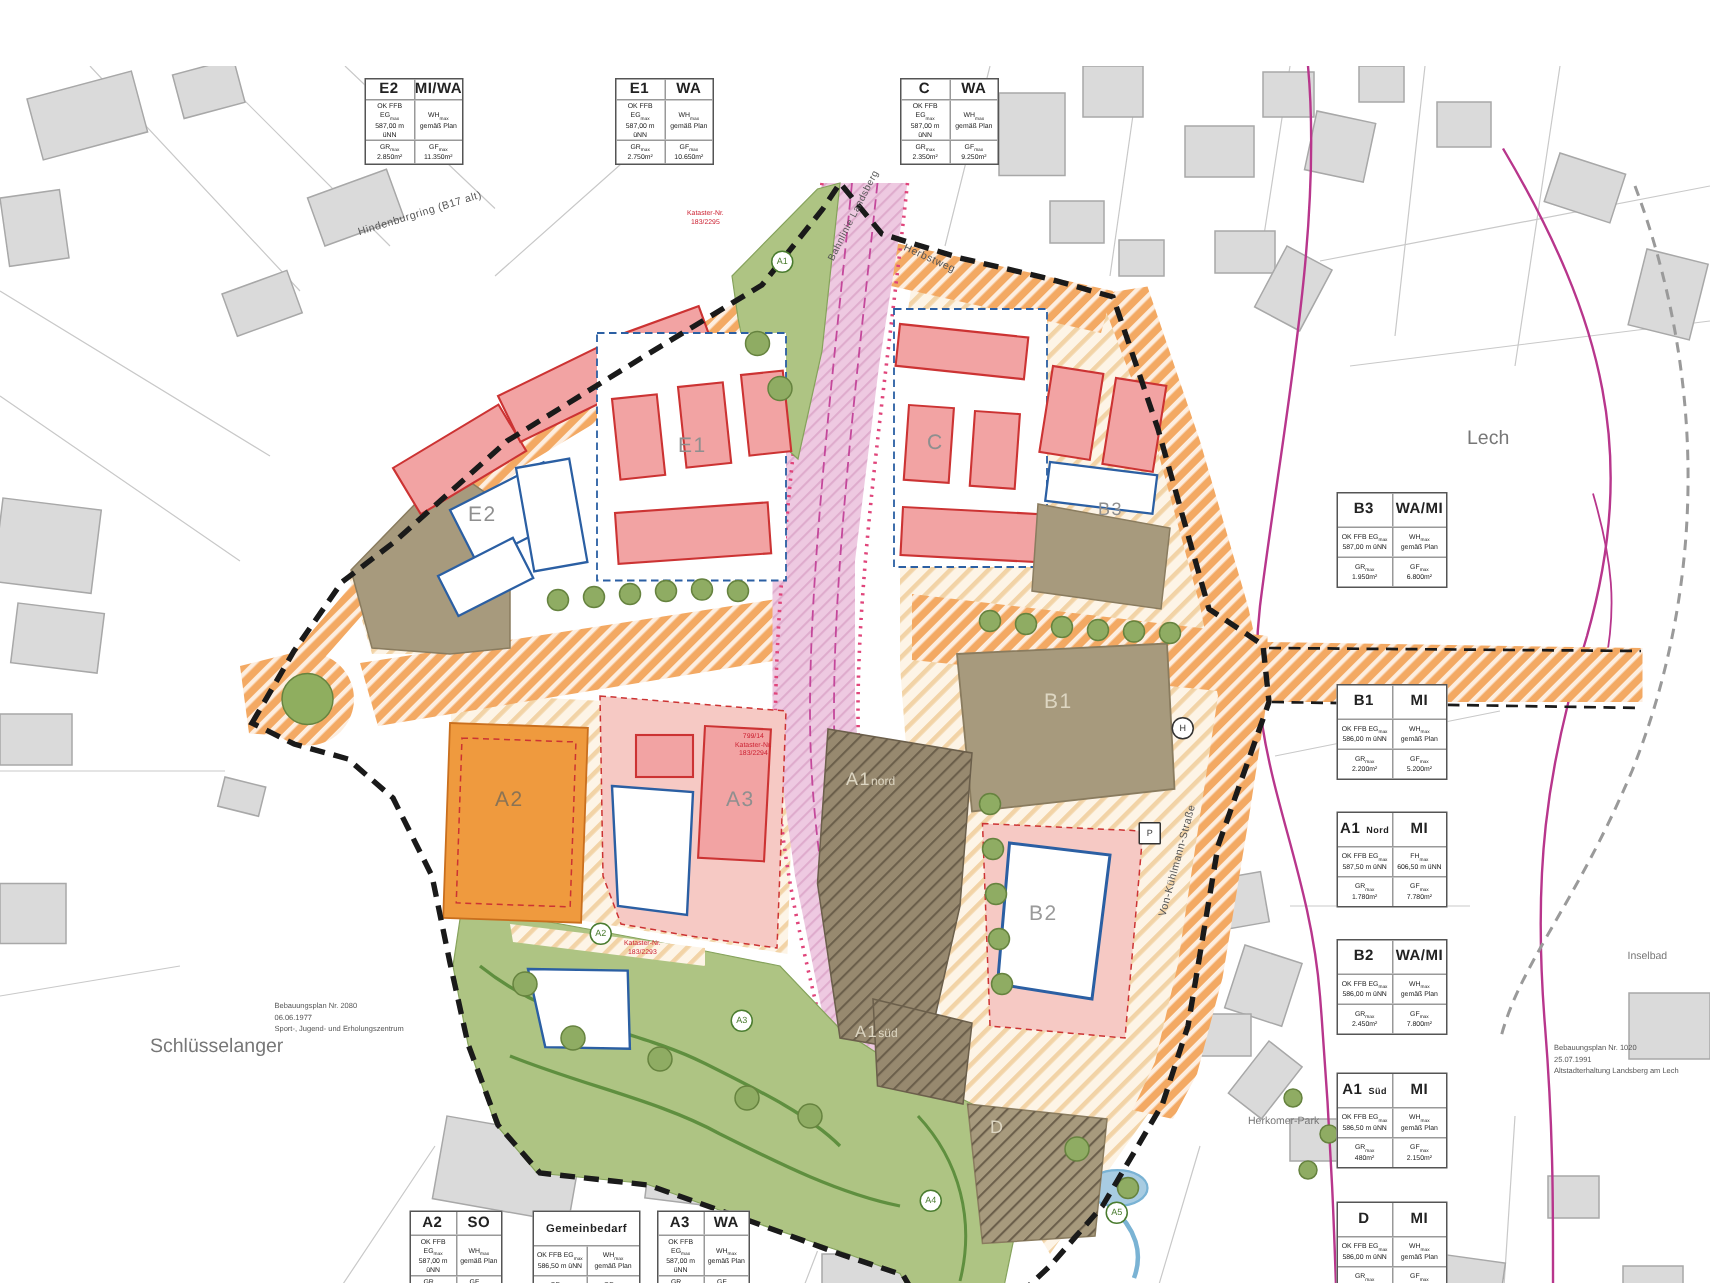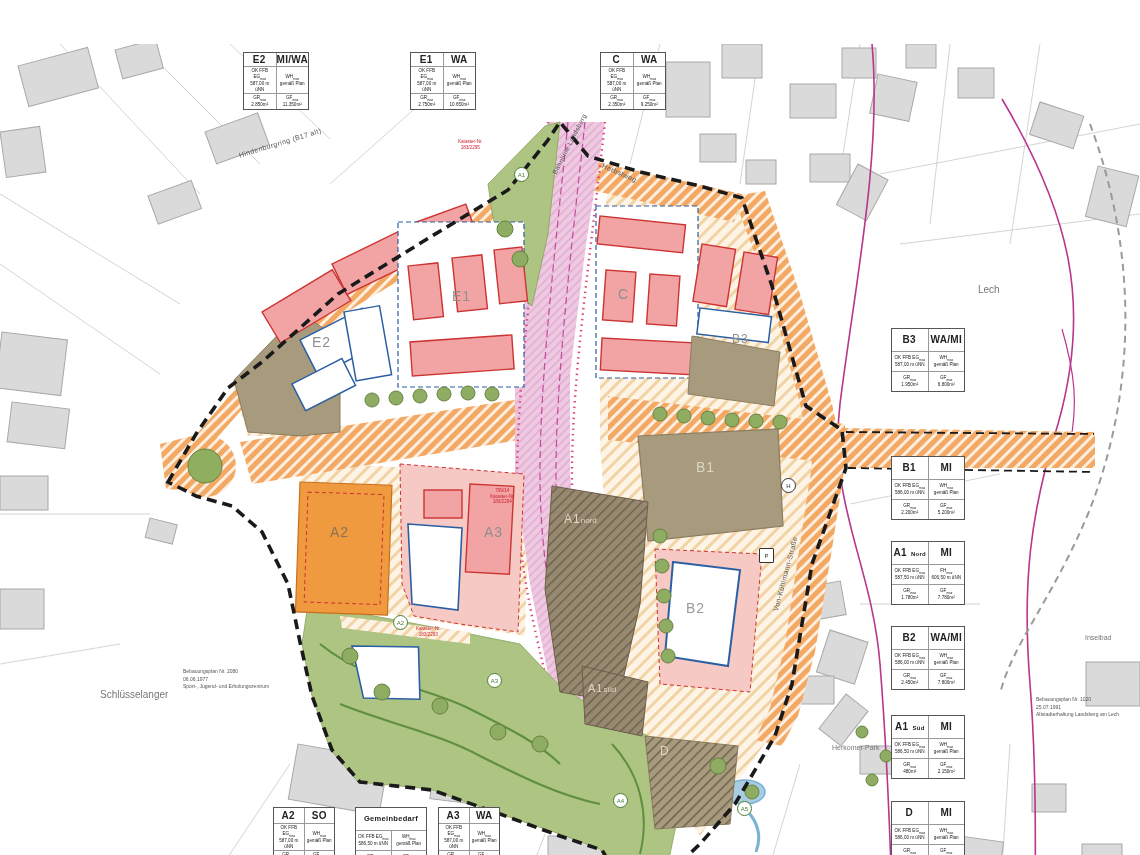--- a/index.html
+++ b/index.html
@@ -18,21 +18,21 @@
   .ibox .head .suffix{font-size:6px;font-weight:bold;margin-left:1px;}
   .ibox .small{font-size:4.6px;line-height:1.25;color:#222;}
   .ibox sub{font-size:3.2px;}
   .ibox .gbhead{font-size:7.5px;}
   
   .lbl{position:absolute;color:#666;white-space:nowrap;z-index:20;}
   .zone{font-size:14px;color:#8f8f8f;letter-spacing:1px;}
   .zone.light{color:#ddd6c2;}
   .zone .zsub{font-size:8px;letter-spacing:0;}
   .street{font-size:7px;color:#555;letter-spacing:.4px;}
-  .place{font-size:10px;color:#777;}
+  .place{font-size:13px;color:#777;}
   .note{font-size:5px;color:#555;line-height:1.5;white-space:nowrap;}
   .kat{font-size:4.6px;color:#cc2233;line-height:1.2;text-align:center;}
   .marker{position:absolute;width:13px;height:13px;border-radius:50%;background:#fff;
           display:flex;align-items:center;justify-content:center;font-size:6px;z-index:25;}
   .marker.green{border:1px solid #4a7c2f;color:#4a7c2f;}
   .marker.stop{border:1px solid #333;color:#333;}
   .marker.square{border-radius:1px;}
 </style>
 </head>
 <body>
@@ -608,21 +608,21 @@
 <div class="lbl zone" style="left:312px;top:290px">E2</div>
 <div class="lbl zone" style="left:452px;top:244px">E1</div>
 <div class="lbl zone" style="left:618px;top:242px">C</div>
 <div class="lbl zone" style="left:732px;top:288px;font-size:12px">B3</div>
 <div class="lbl zone light" style="left:696px;top:415px">B1</div>
 <div class="lbl zone light" style="left:564px;top:468px;font-size:12px">
   <span>A1</span><span class="zsub">nord</span></div>
 <div class="lbl zone" style="left:330px;top:480px;color:#8a7355">A2</div>
 <div class="lbl zone" style="left:484px;top:480px">A3</div>
 <div class="lbl zone" style="left:686px;top:556px;color:#9a9a9a">B2</div>
-<div class="lbl zone light" style="left:588px;top:638px;font-size:11px">
+<div class="lbl zone light" style="left:570px;top:638px;font-size:11px">
   <span>A1</span><span class="zsub">süd</span></div>
 <div class="lbl zone light" style="left:660px;top:700px;font-size:12px">D</div>
 
 <div class="lbl street" style="left:238px;top:108px;transform:rotate(-17deg);transform-origin:0 0">Hindenburgring (B17 alt)</div>
 <div class="lbl street" style="left:551px;top:128px;transform:rotate(-63deg);transform-origin:0 0;font-size:6.5px">Bahnlinie Landsberg</div>
 <div class="lbl street" style="left:604px;top:118px;transform:rotate(24deg);transform-origin:0 0">Herbstweg</div>
 <div class="lbl street" style="left:772px;top:566px;transform:rotate(-75deg);transform-origin:0 0">Von-Kühlmann-Straße</div>
 
 <div class="lbl place" style="left:978px;top:240px">Lech</div>
 <div class="lbl place" style="left:1085px;top:590px;font-size:7px">Inselbad</div>

